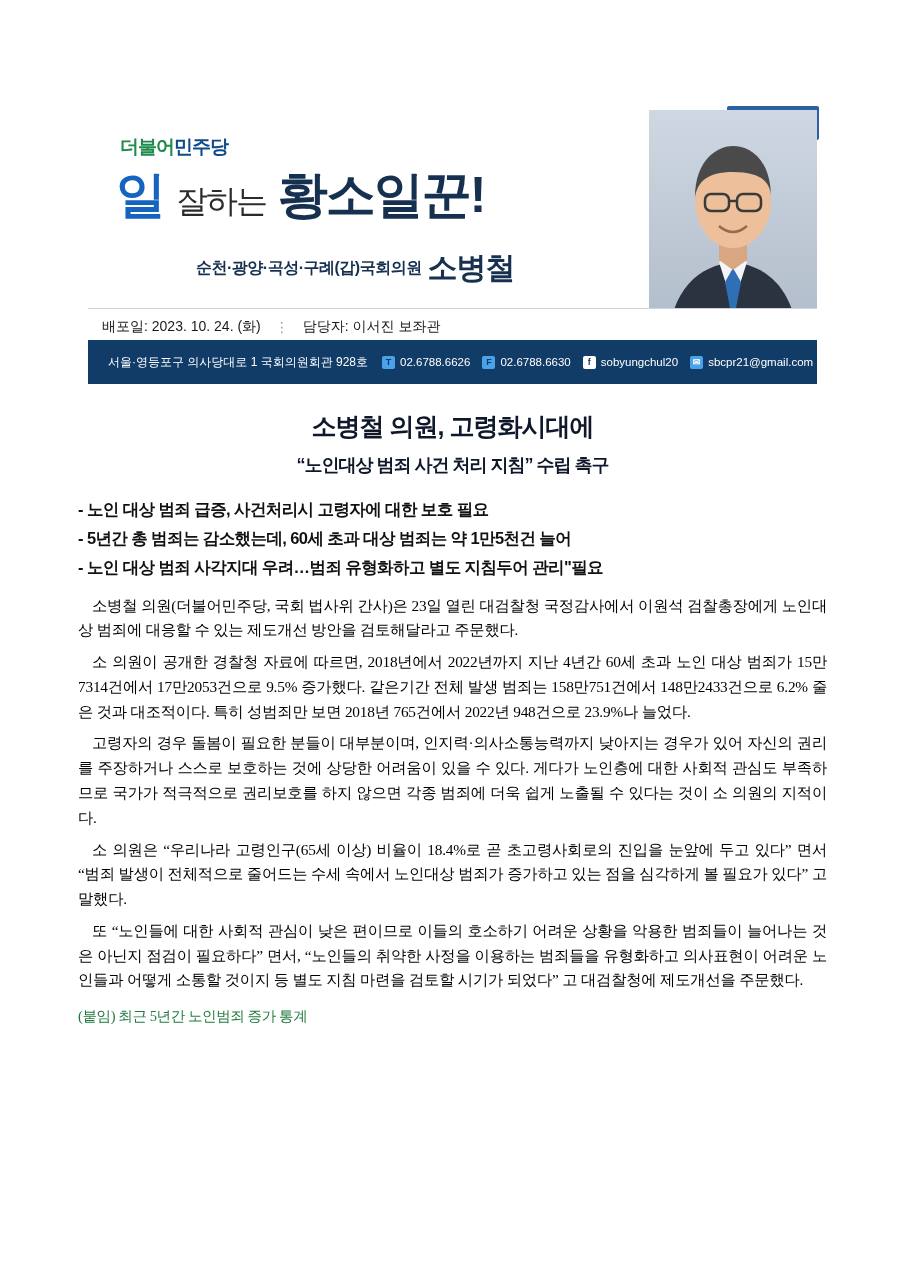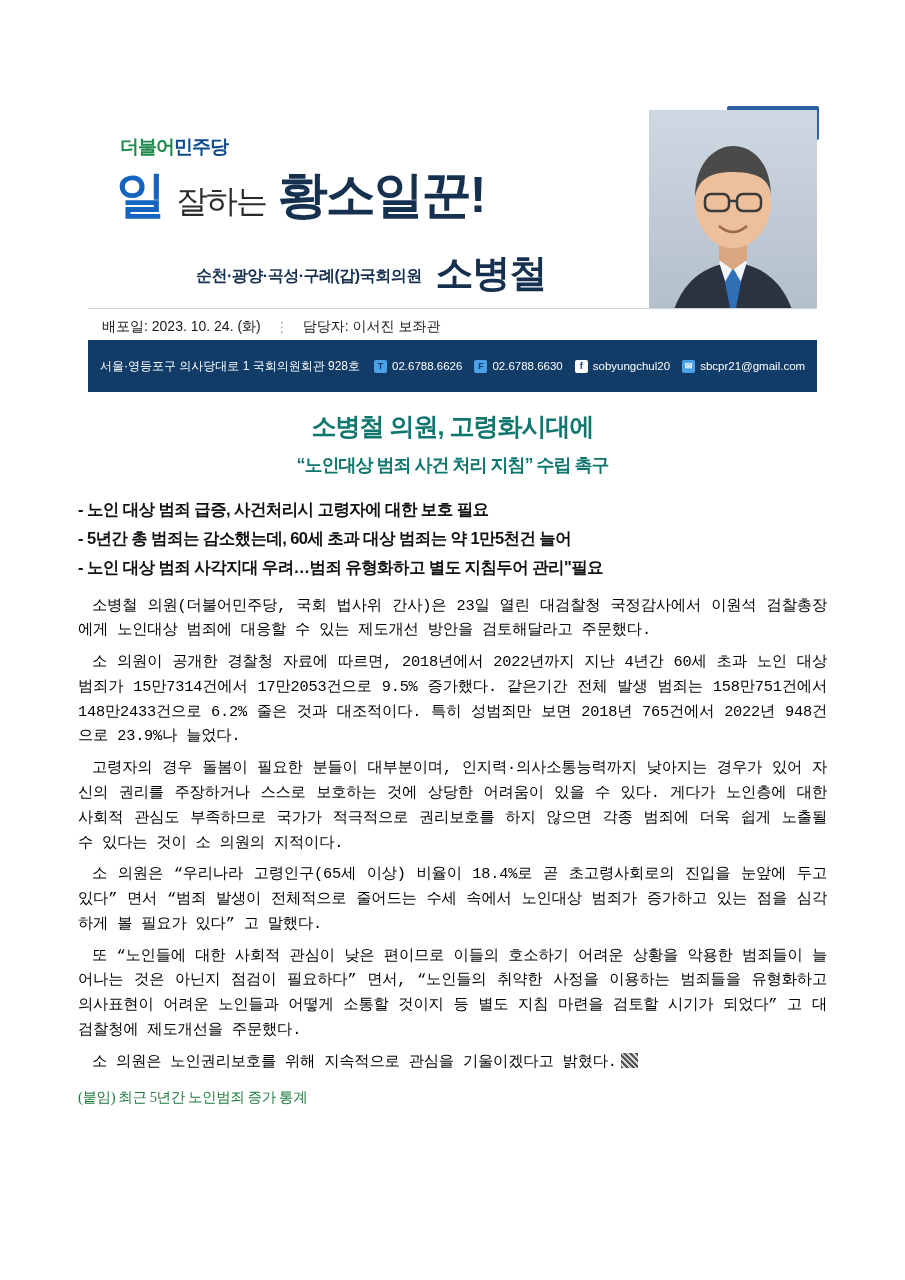--- a/index.html
+++ b/index.html
@@ -76,22 +76,22 @@
     left: 118px;
     top: 152px;
     font-family: "Liberation Sans", sans-serif;
     font-size: 16px;
     font-weight: bold;
     color: #16304f;
     letter-spacing: -0.5px;
     white-space: nowrap;
   }
   .subline .name {
-    font-size: 38px;
-    margin-left: 10px;
+    font-size: 30px;
+    margin-left: 2px;
     letter-spacing: -1px;
     vertical-align: -5px;
   }
 
   .portrait {
     position: absolute;
     right: 10px;
     top: 14px;
     width: 168px;
     height: 236px;
@@ -117,28 +117,28 @@
   }
   .info-row .sep {
     color: #9aa4b1;
     margin: 0 14px;
   }
   .contact-bar {
     position: absolute;
     left: 10px;
     right: 10px;
     top: 244px;
-    height: 52px;
+    height: 44px;
     background: #123c68;
     color: #ffffff;
     display: flex;
     align-items: center;
     font-family: "Liberation Sans", sans-serif;
     font-size: 11.5px;
-    padding: 0 12px;
+    padding: 0 20px;
     box-sizing: border-box;
     white-space: nowrap;
   }
   .contact-bar .addr { margin-right: 14px; font-size: 12px; }
   .contact-bar .chip {
     display: inline-flex;
     align-items: center;
     margin-right: 12px;
   }
   .sq {
@@ -156,21 +156,21 @@
   }
   .sq.fb { background: #ffffff; color: #123c68; border-radius: 2px; }
   .sq.mail { background: #4aa3e8; color: #ffffff; }
 
   
   .title-block {
     margin-top: 24px;
     text-align: center;
     font-family: "Liberation Sans", sans-serif;
     font-weight: bold;
-    color: #0f766e;
+    color: #0f172a;
     letter-spacing: -1px;
   }
   .title-line1 { font-size: 25px; }
   .title-line2 { font-size: 18px; margin-top: 10px; }
 
   
   .bullets {
     margin-top: 18px;
     font-family: "Liberation Sans", sans-serif;
     font-weight: bold;
@@ -187,21 +187,20 @@
     font-family: "Liberation Serif", serif;
     font-size: 15.3px;
     line-height: 1.62;
     color: #000;
     text-align: justify;
     letter-spacing: -0.2px;
   }
   .body-text p {
     margin: 1px 0 7px 0;
     text-indent: 14px;
-    font-family: Liberation Mono, monospace;
   }
   .redact {
     display: inline-block;
     width: 17px;
     height: 15px;
     vertical-align: -2px;
     margin-left: 4px;
     background: repeating-linear-gradient(45deg, #555 0 2px, #d8d8d8 2px 4px);
   }
   .attach {
@@ -305,18 +304,17 @@
     <div>-  5년간 총 범죄는 감소했는데, 60세 초과 대상 범죄는 약 1만5천건 늘어</div>
     <div>-  노인 대상 범죄 사각지대 우려…범죄 유형화하고 별도 지침두어 관리"필요</div>
   </div>
 
   <div class="body-text">
     <p>소병철 의원(더불어민주당, 국회 법사위 간사)은 23일 열린 대검찰청 국정감사에서 이원석 검찰총장에게 노인대상 범죄에 대응할 수 있는 제도개선 방안을 검토해달라고 주문했다.</p>
     <p>소 의원이 공개한 경찰청 자료에 따르면, 2018년에서 2022년까지 지난 4년간 60세 초과 노인 대상 범죄가 15만7314건에서 17만2053건으로 9.5% 증가했다. 같은기간 전체 발생 범죄는 158만751건에서 148만2433건으로 6.2% 줄은 것과 대조적이다. 특히 성범죄만 보면 2018년 765건에서 2022년 948건으로 23.9%나 늘었다.</p>
     <p>고령자의 경우 돌봄이 필요한 분들이 대부분이며, 인지력·의사소통능력까지 낮아지는 경우가 있어 자신의 권리를 주장하거나 스스로 보호하는 것에 상당한 어려움이 있을 수 있다. 게다가 노인층에 대한 사회적 관심도 부족하므로 국가가 적극적으로 권리보호를 하지 않으면 각종 범죄에 더욱 쉽게 노출될 수 있다는 것이 소 의원의 지적이다.</p>
     <p>소 의원은 “우리나라 고령인구(65세 이상) 비율이 18.4%로 곧 초고령사회로의 진입을 눈앞에 두고 있다” 면서 “범죄 발생이 전체적으로 줄어드는 수세 속에서 노인대상 범죄가 증가하고 있는 점을 심각하게 볼 필요가 있다” 고 말했다.</p>
     <p>또 “노인들에 대한 사회적 관심이 낮은 편이므로 이들의 호소하기 어려운 상황을 악용한 범죄들이 늘어나는 것은 아닌지 점검이 필요하다” 면서, “노인들의 취약한 사정을 이용하는 범죄들을 유형화하고 의사표현이 어려운 노인들과 어떻게 소통할 것이지 등 별도 지침 마련을 검토할 시기가 되었다” 고 대검찰청에 제도개선을 주문했다.</p>
-    <p><span>소 의원은 노인권리보호를 위해 지속적으로 관심을 기울이겠다고 밝혔다.</span><span class="redact"></span></p>
   </div>
 
   <div class="attach">(붙임) 최근 5년간 노인범죄 증가 통계</div>
 
 </div>
 
 </body></html>

